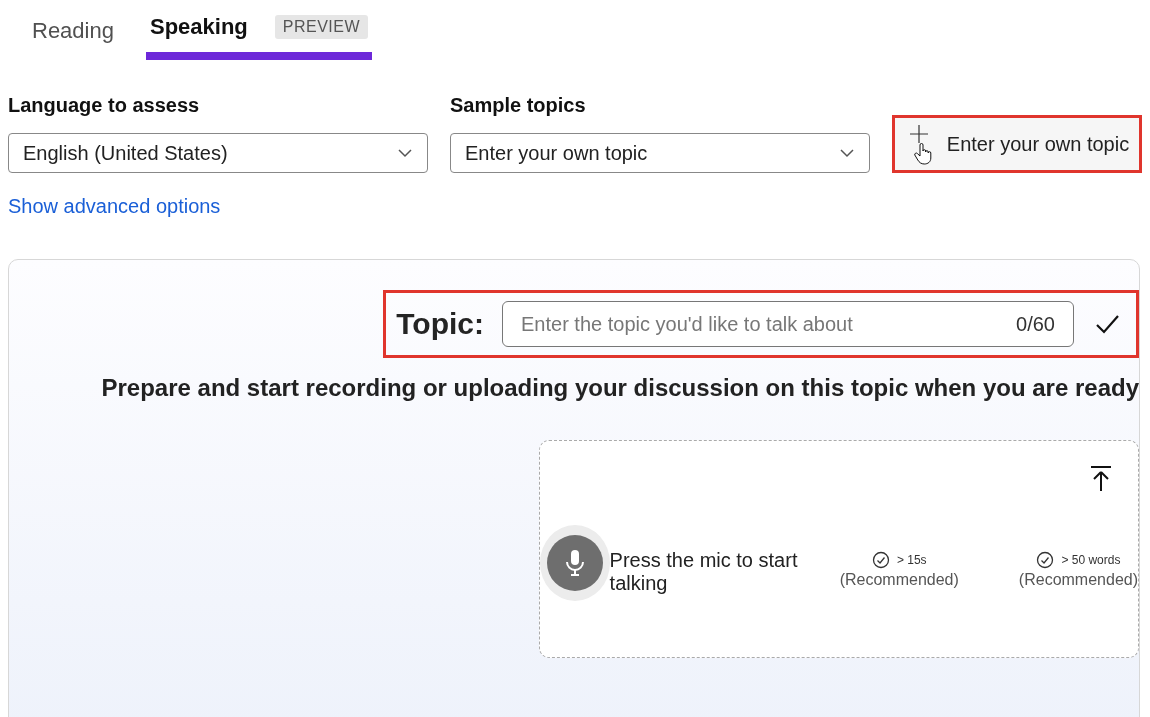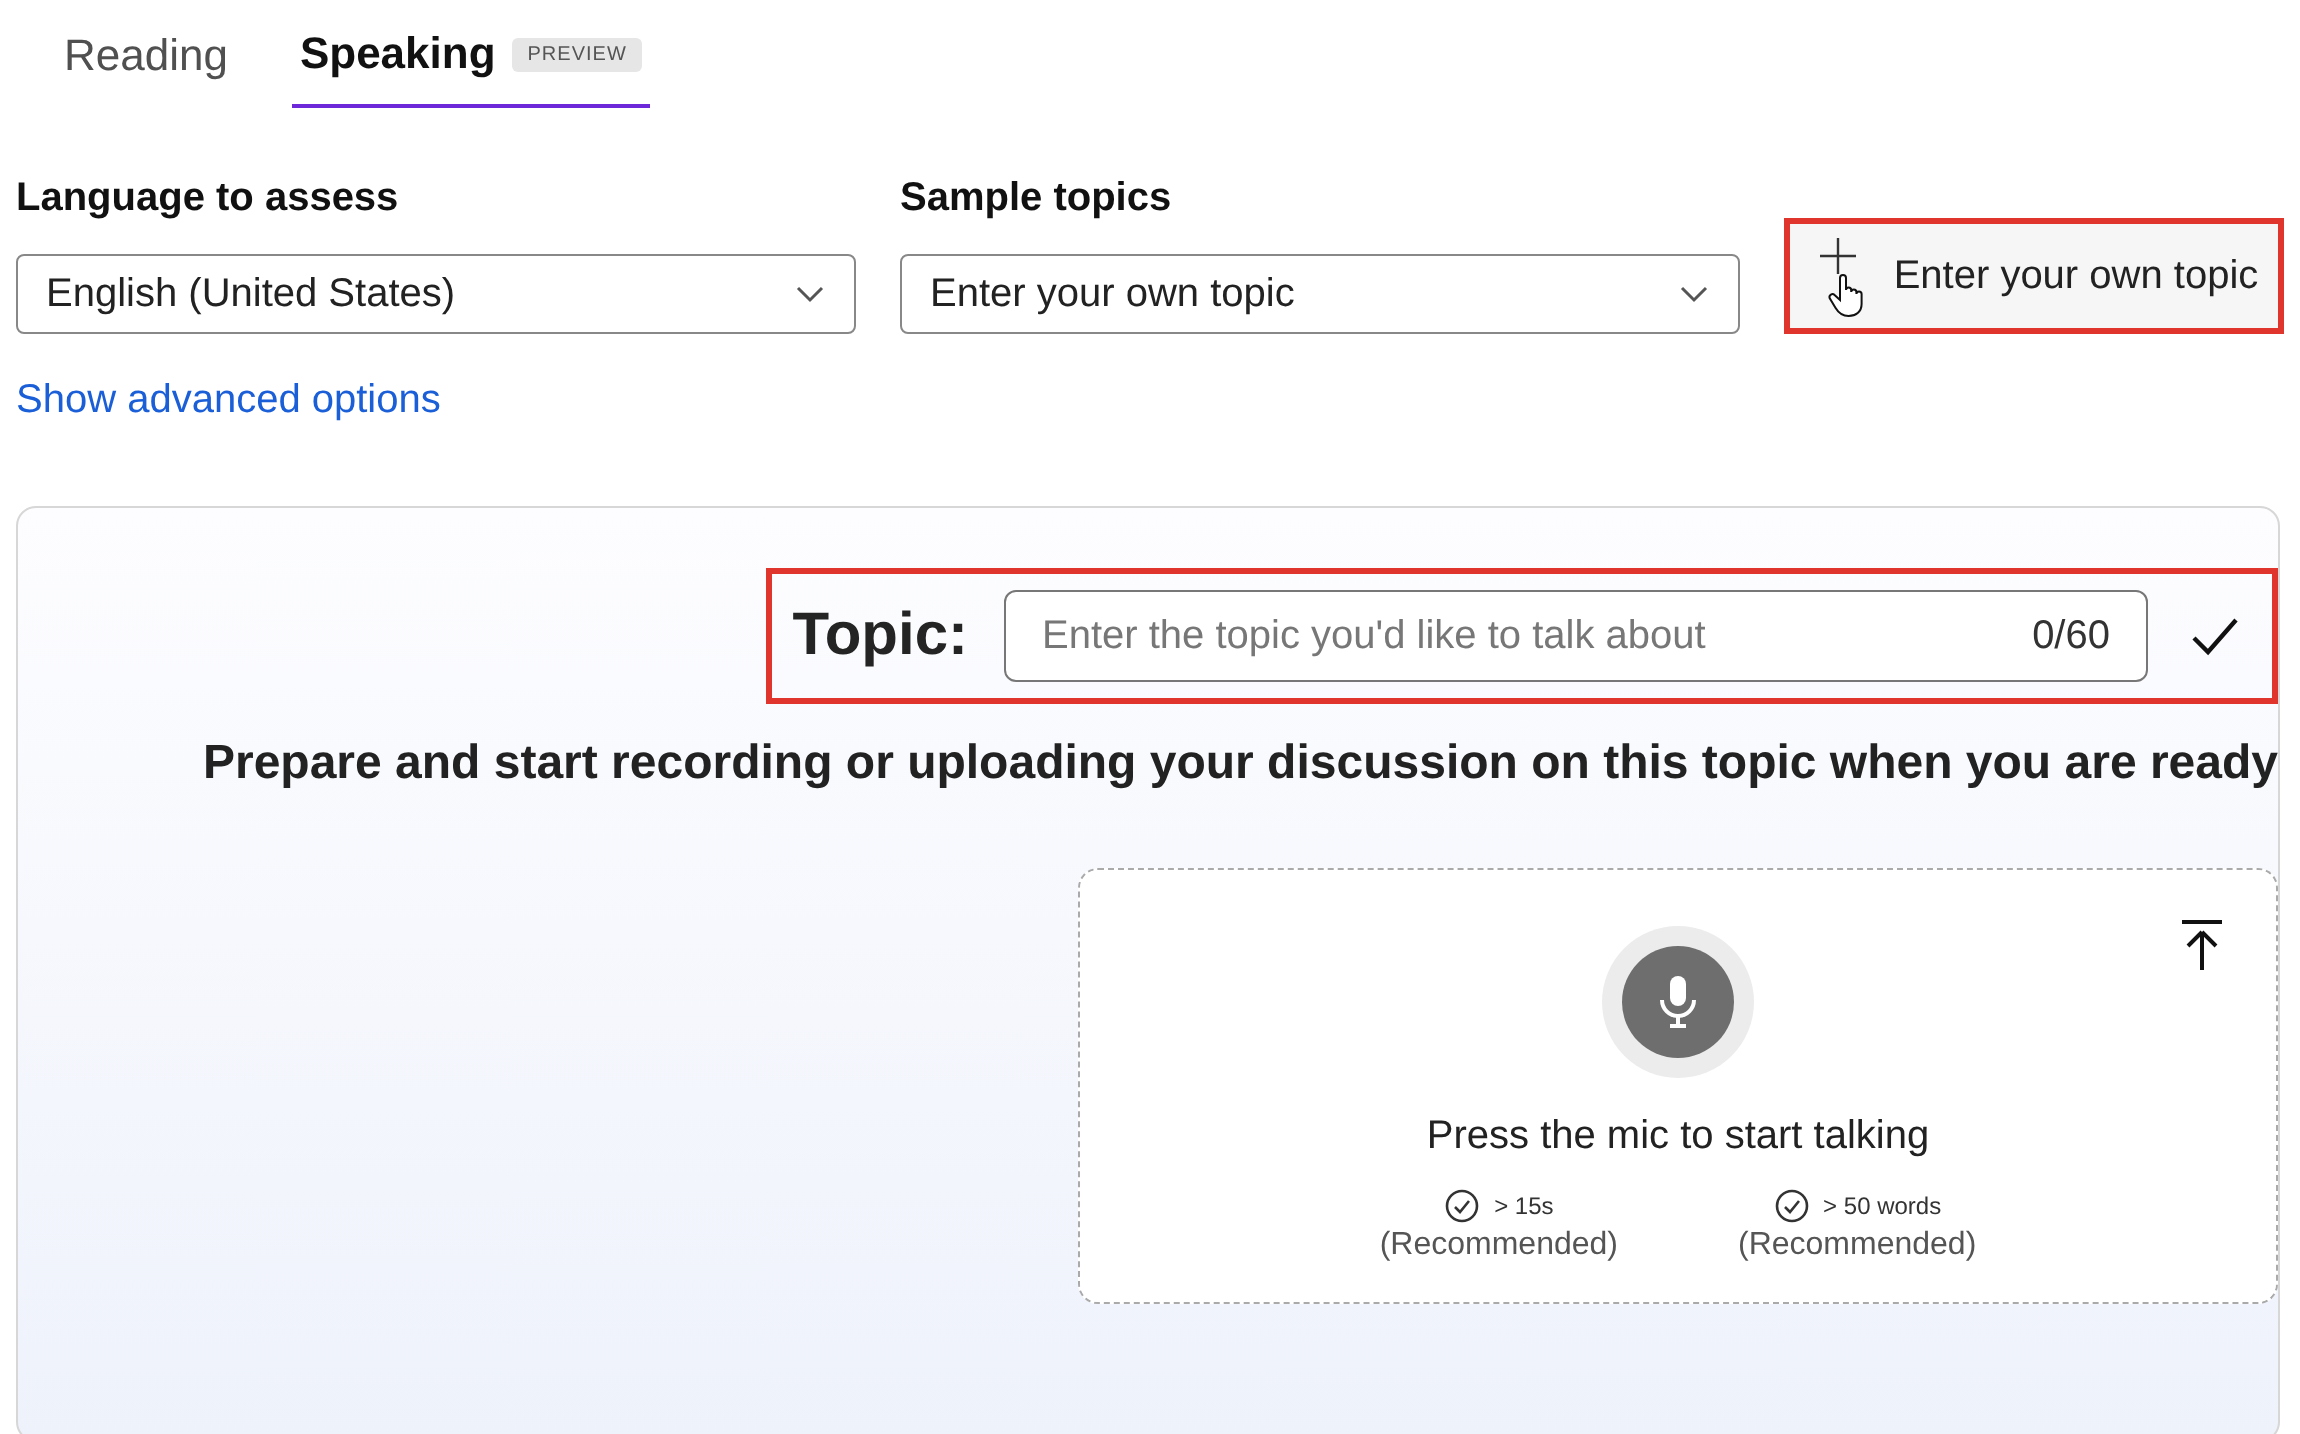--- a/index.html
+++ b/index.html
@@ -19,30 +19,31 @@
       color: #505050;
       padding: 4px 4px 12px 4px;
       cursor: pointer;
       display: flex;
       align-items: center;
       gap: 8px;
     }
     .tab.active {
       color: #111;
       font-weight: 600;
-      border-bottom: 2px solid #6d28d9;
+      border-bottom: 8px solid #6d28d9;
     }
     .preview-badge {
       background: #e6e6e6;
       color: #555;
-      font-size: 10px;
+      font-size: 16px;
       font-weight: 400;
       letter-spacing: 0.5px;
       padding: 3px 8px;
       border-radius: 3px;
+      margin-left: 19px;
     }
 
     
     .controls-row {
       display: flex;
       align-items: flex-end;
       gap: 22px;
       margin-top: 34px;
     }
     .field-group { display: flex; flex-direction: column; gap: 16px; }
@@ -106,21 +107,21 @@
 
     .sub-text { font-size: 24px; color: #222; margin-top: 16px; text-align: center; font-weight: bold; }
 
     .rec-card {
       margin-top: 38px;
       width: 600px; height: 218px;
       border: 1px dashed #aaa;
       border-radius: 10px;
       background: #fff;
       position: relative;
-      display: flex; flex-direction: column; align-items: center;
+      display: flex; flex-direction: row; align-items: center;
       padding-top: 28px;
     }
     .upload-icon { position: absolute; top: 22px; right: 24px; cursor: pointer; }
 
     .mic-circle-outer {
       width: 76px; height: 76px; border-radius: 50%;
       background: #ececec;
       display: flex; align-items: center; justify-content: center;
       cursor: pointer;
     }

